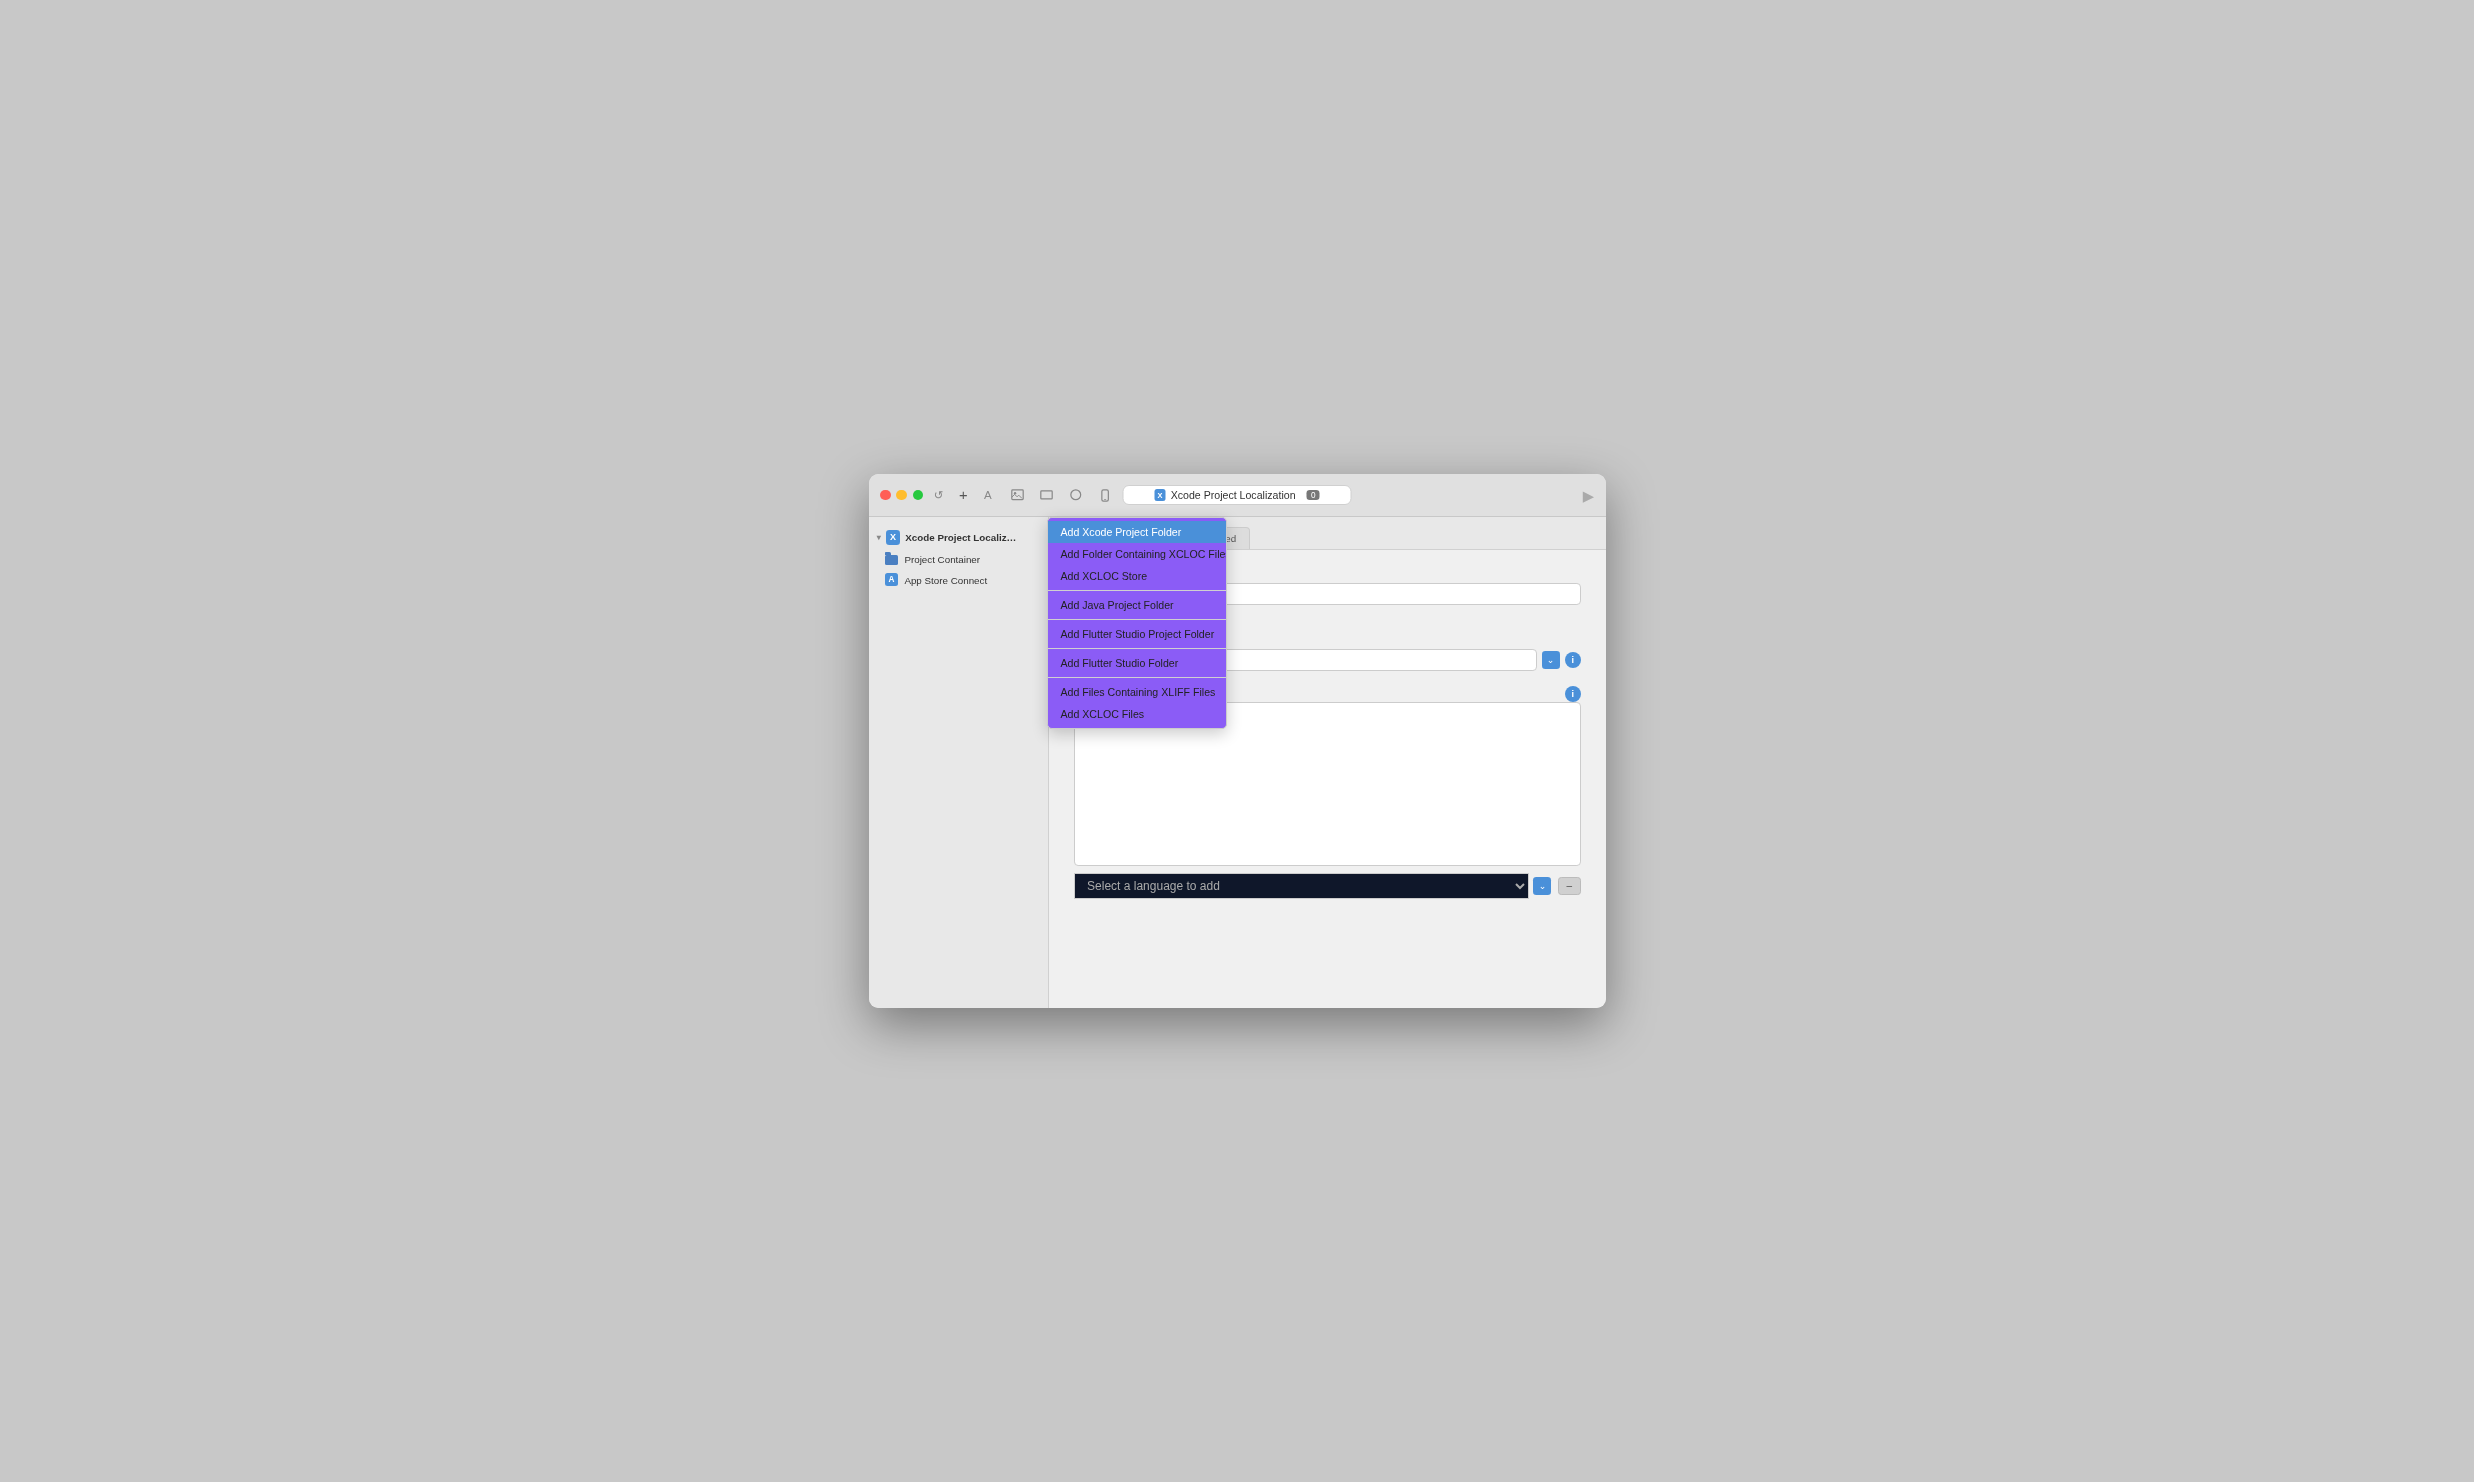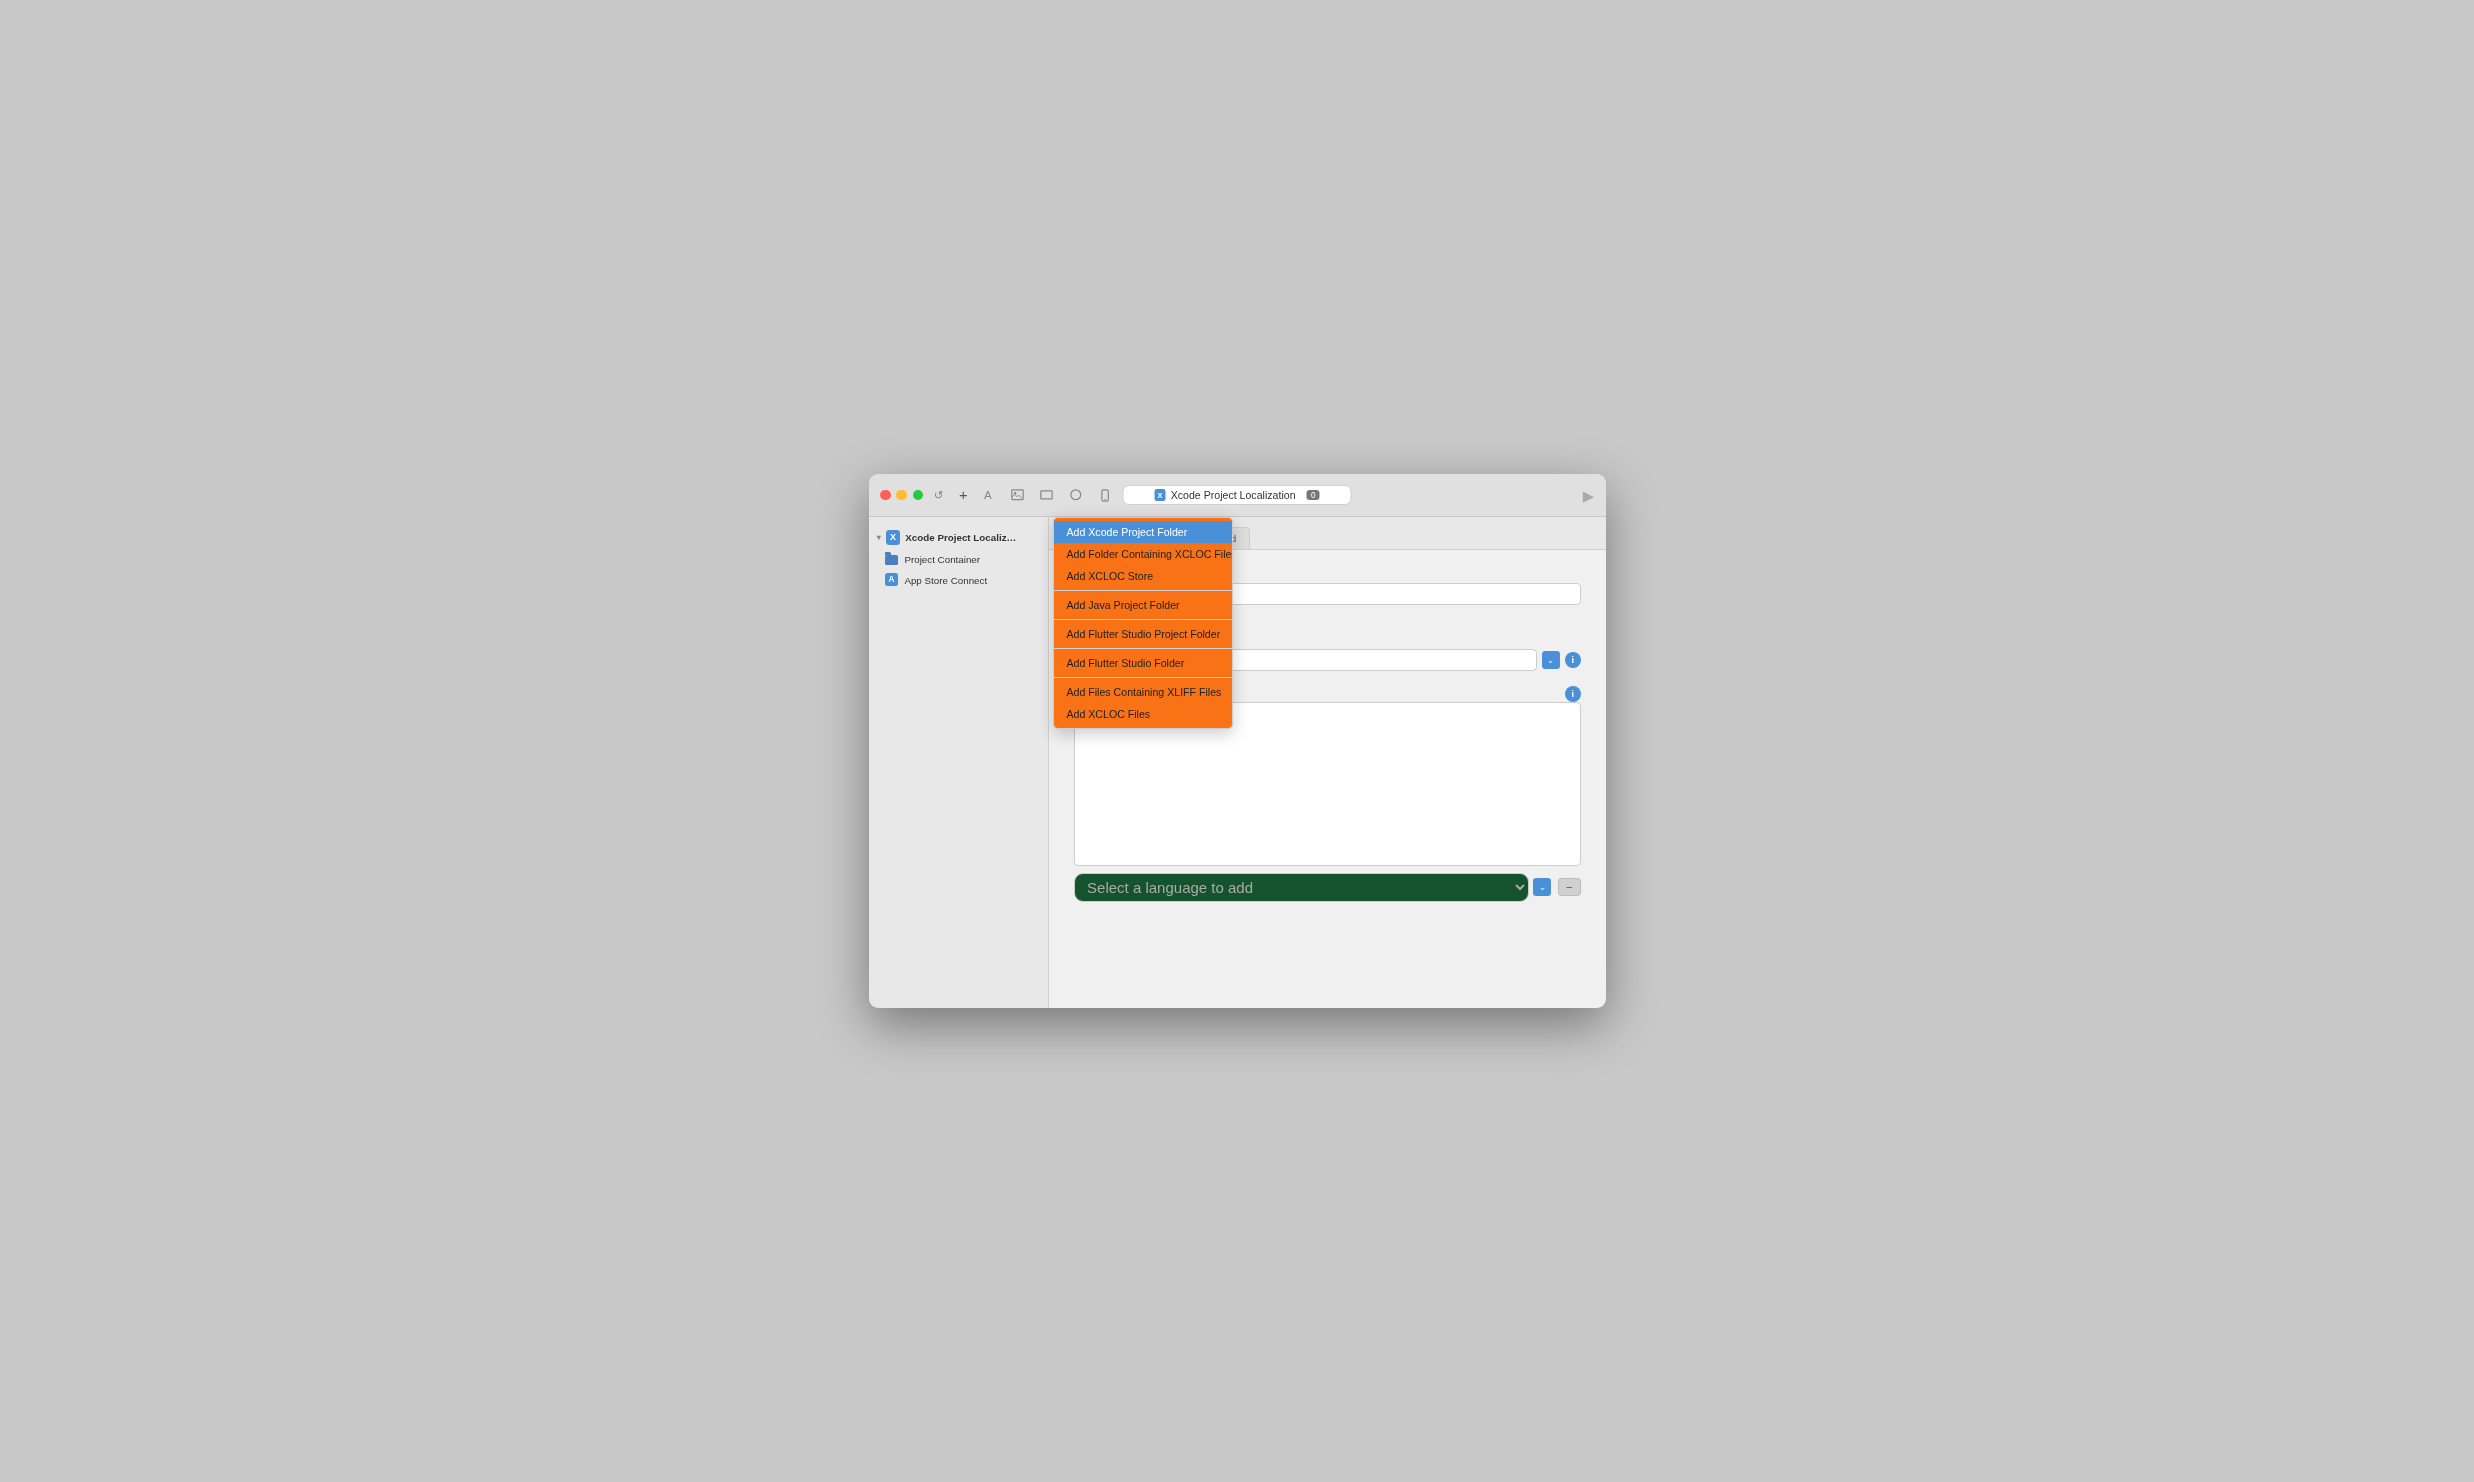--- a/index.html
+++ b/index.html
@@ -187,23 +187,23 @@
       align-items: center;
       justify-content: center;
       color: white;
       font-size: 8.2px;
       font-weight: bold;
     }
     
     .dropdown-menu {
       position: absolute;
       top: 0;
-      left: 184px;
+      left: 178px;
       width: 180px;
-      background: #f97316;
+      background: #8b5cf6;
       border: 0.8px solid #ccc;
       border-radius: 4.9px;
       box-shadow: 0 4.9px 16.4px rgba(0,0,0,0.2);
       z-index: 100;
       overflow: hidden;
       padding: 3.3px 0;
     }
     .menu-item {
       padding: 4.9px 13px;
       font-size: 10.6px;
@@ -327,23 +327,23 @@
     .bottom-row {
       display: flex;
       align-items: center;
       gap: 6.5px;
       margin-top: 6.5px;
     }
     .lang-select {
       flex: 1;
       padding: 4.1px 8.2px;
       border: 0.8px solid #ccc;
-      border-radius: 9px;
-      font-size: 15px;
-      background: #14532d;
+      border-radius: 0;
+      font-size: 12px;
+      background: #0f172a;
       color: #aaa;
       outline: none;
     }
     .minus-btn {
       width: 23px;
       height: 18px;
       background: #d0d0d0;
       border: 0.8px solid #bbb;
       border-radius: 3.3px;
       display: flex;

